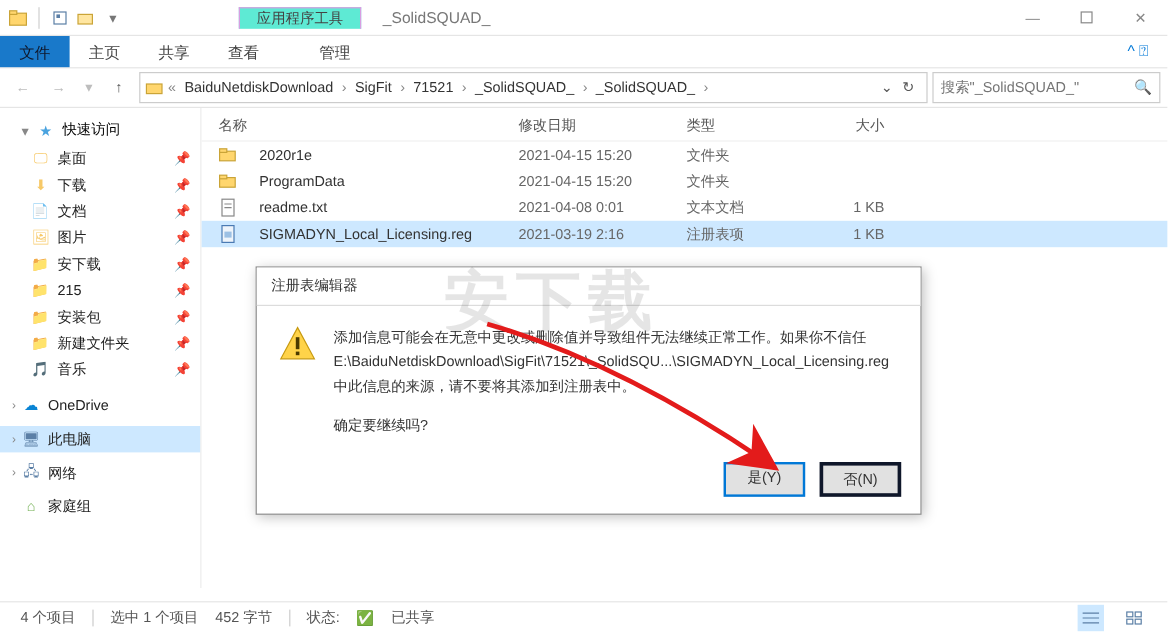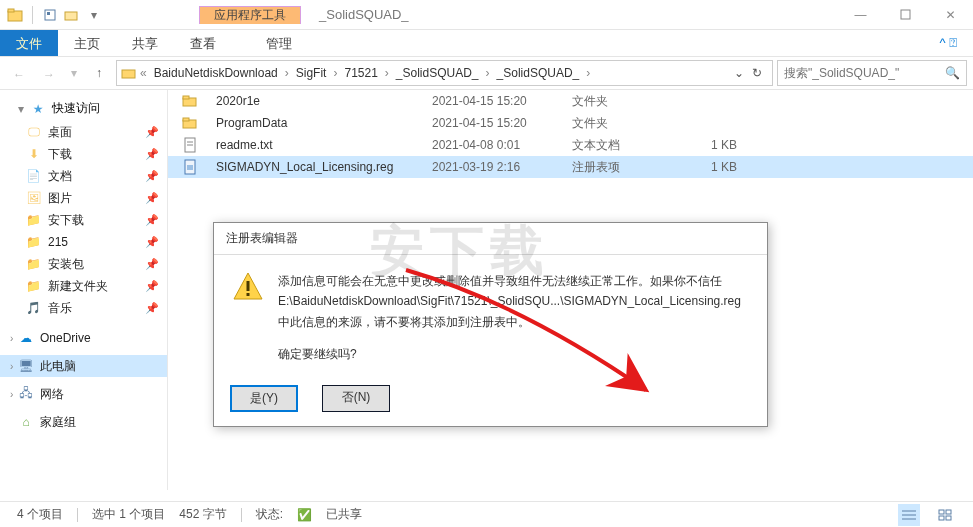--- a/index.html
+++ b/index.html
@@ -2,27 +2,27 @@
 <html><head>
 <meta charset="utf-8">
 <style>
 *{box-sizing:border-box;margin:0;padding:0;font-family:"Microsoft YaHei","Segoe UI",sans-serif;font-size:12px}
 body{width:973px;height:527px;background:#fff;overflow:hidden;position:relative}
 .titlebar{height:30px;background:#fff;display:flex;align-items:center;border-bottom:1px solid #e5e5e5}
 .qat{display:flex;align-items:center;gap:4px;padding:0 6px}
 .qat-ico{width:18px;height:18px;display:inline-flex;align-items:center;justify-content:center}
 .qat-sep{width:1px;height:18px;background:#d0d0d0;margin:0 4px}
 .title-tabarea{display:flex;align-items:flex-end;margin-left:90px}
-.ctx-tab{background:#fdba74;color:#444;padding:0 14px;font-size:12px;border:1px solid #d89de2;border-bottom:none}
+.ctx-tab{background:#5eead4;color:#444;padding:0 14px;font-size:12px;border:1px solid #d89de2;border-bottom:none}
 .title-text{margin-left:18px;color:#777;font-size:13px}
 .win-btns{margin-left:auto;display:flex}
 .win-btn{width:45px;height:29px;display:flex;align-items:center;justify-content:center;color:#888}
 .ribbon-tabs{height:26px;display:flex;align-items:stretch;background:#fff}
 .rt{padding:5px 16px;color:#444;font-size:13px}
-.rt.file{background:#1979ca;color:#fef9c3}
+.rt.file{background:#1979ca;color:#0f172a}
 .rt.ctx{color:#444}
 .address{height:34px;border-top:1px solid #e5e5e5;border-bottom:1px solid #e5e5e5;display:flex;align-items:center;padding:3px 6px;background:#fff;gap:4px}
 .navbtn{width:26px;height:26px;display:flex;align-items:center;justify-content:center;color:#bdbdbd;border-radius:3px}
 .navbtn.up{color:#555}
 .bc{flex:1;height:26px;border:1px solid #ccc;display:flex;align-items:center;padding:0 4px;gap:2px;background:#fff;position:relative}
 .bc-seg{display:flex;align-items:center;color:#333;padding:2px 4px}
 .bc-sep{color:#888;padding:0 1px}
 .bc-right{margin-left:auto;display:flex;align-items:center;gap:2px;color:#555}
 .search{width:190px;height:26px;border:1px solid #ccc;display:flex;align-items:center;padding:0 6px;color:#888;position:relative}
 .search input{border:none;outline:none;flex:1;color:#888;font-size:12px}
@@ -46,22 +46,22 @@
 .row.sel{background:#cde8ff}
 .row .cell-name{width:250px;display:flex;align-items:center;gap:18px}
 .row .cell-date{width:140px;color:#666}
 .row .cell-type{width:95px;color:#666}
 .row .cell-size{width:70px;text-align:right;color:#666}
 .dialog{position:absolute;left:213px;top:222px;width:555px;background:#fff;border:1px solid #8a8a8a;box-shadow:2px 2px 10px rgba(0,0,0,.25)}
 .dlg-title{background:#fff;border-bottom:1px solid #dcdcdc;padding:7px 12px;font-size:12px;color:#333}
 .dlg-body{padding:16px 18px 12px 18px;display:flex;gap:14px}
 .warn-ico{width:32px;height:32px;flex-shrink:0}
 .dlg-text{color:#333;line-height:1.7;font-size:12px}
-.dlg-btns{display:flex;gap:24px;padding:8px 16px 14px}
-.dlg-btn{min-width:68px;padding:3px 12px;background:#e1e1e1;border:1px solid #0f172a;color:#333;text-align:center}
+.dlg-btns{display:flex;justify-content:flex-end;gap:12px;padding:8px 16px 14px}
+.dlg-btn{min-width:68px;padding:3px 12px;background:#e1e1e1;border:3px solid #0f172a;color:#333;text-align:center}
 .dlg-btn.primary{border:2px solid #0078d7}
 .status{position:absolute;bottom:0;left:0;right:0;height:26px;border-top:1px solid #e5e5e5;display:flex;align-items:center;padding:0 17px;gap:14px;background:#fff;color:#555}
 .status .spacer{flex:1}
 .view-ico{width:22px;height:22px;display:flex;align-items:center;justify-content:center;color:#6a8fb5}
 .view-ico.active{background:#cde8ff}
 .arrow{position:absolute;left:398px;top:262px;pointer-events:none;z-index:50}
 .watermark{position:absolute;left:370px;top:215px;font-size:54px;color:rgba(0,0,0,.10);font-weight:700;letter-spacing:6px;pointer-events:none;z-index:5}
 .sep-line{width:1px;height:14px;background:#ccc}
 </style>
 </head>
@@ -220,20 +220,26 @@
         <span>网络</span>
       </div>
     <div style="height:6px"></div>
     <div class="nav-item top">
         <span class="ico" style="color:#6fae4f">⌂</span>
         <span>家庭组</span>
       </div>
   </div>
 
   <div class="content">
+    <div class="cols">
+      <div class="col-name">名称</div>
+      <div class="col-date">修改日期</div>
+      <div class="col-type">类型</div>
+      <div class="col-size">大小</div>
+    </div>
     <div id="rows">
         <div class="row">
           <div class="cell-name">
             <span class="ico">
               <svg width="16" height="14">
                 <rect x="1" y="4" width="13" height="8" fill="#ffd66e" stroke="#caa437"></rect>
                 <rect x="1" y="2" width="6" height="3" fill="#ffd66e" stroke="#caa437"></rect>
               </svg>
             </span>
             <span>2020r1e</span>

